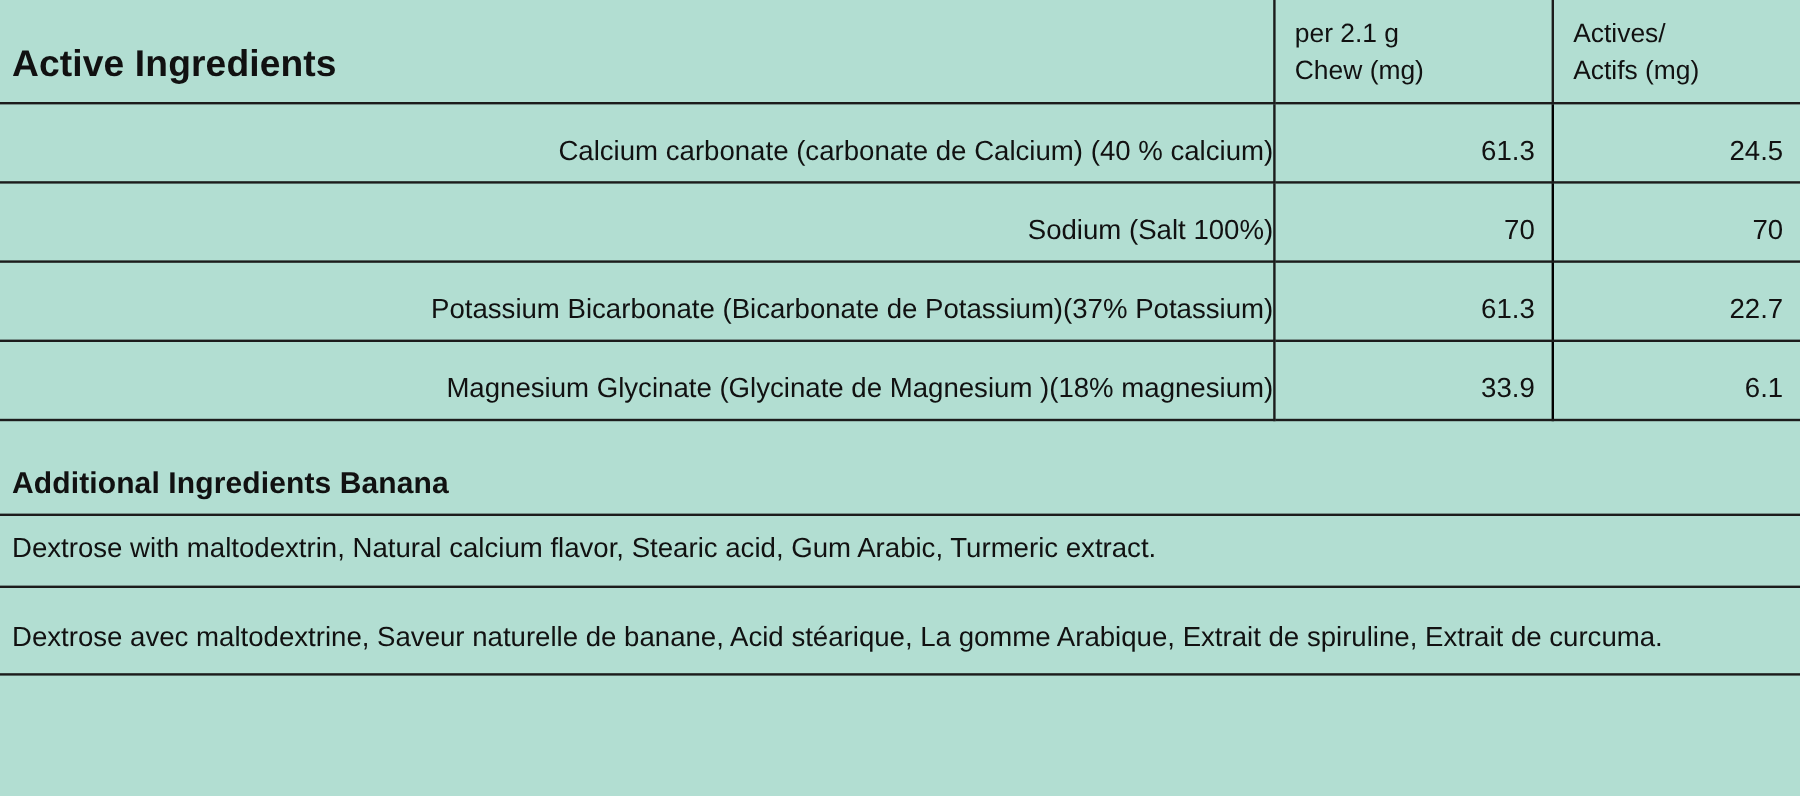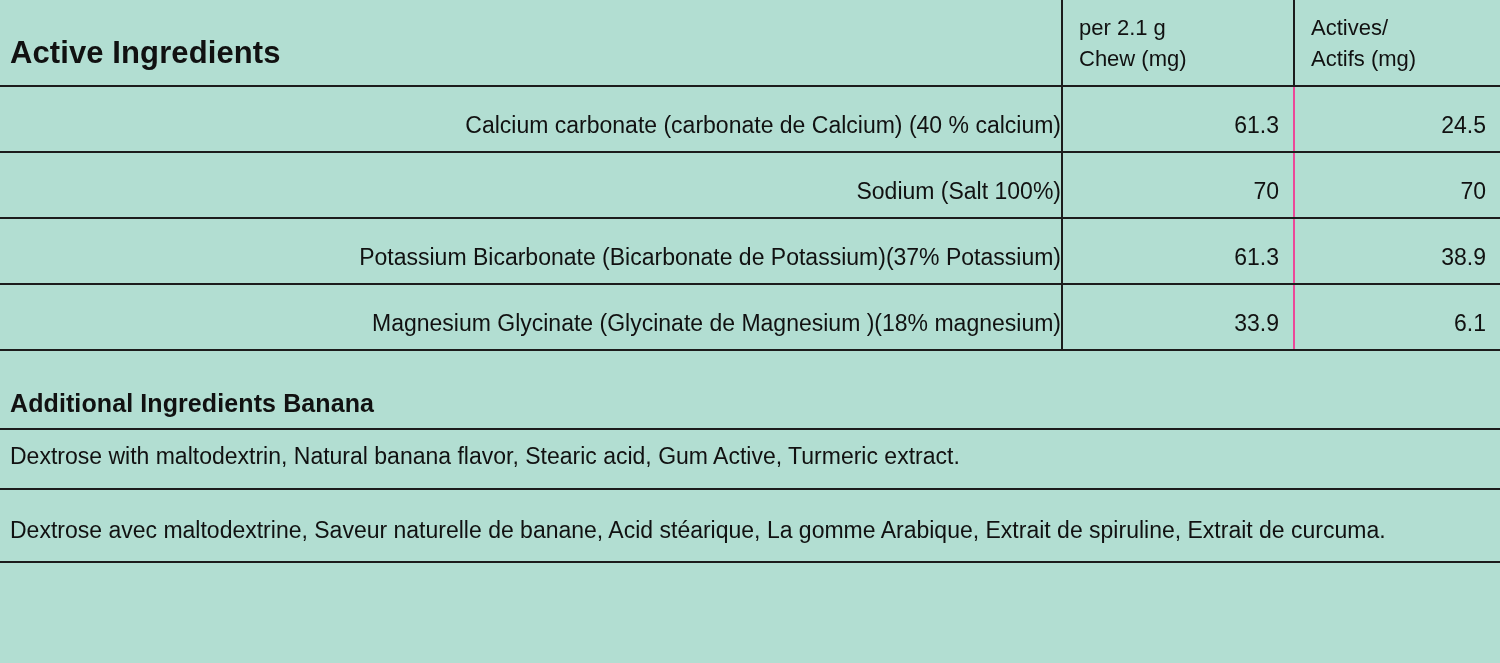--- a/index.html
+++ b/index.html
@@ -73,21 +73,21 @@
     white-space: nowrap;
   }
   table.ingredients td.num {
     text-align: right;
     font-size: 23px;
     padding: 14px 14px 12px 0;
     height: 66px;
     box-sizing: border-box;
   }
   table.ingredients td.num.with-right {
-    border-right: 2px solid #ec4899;
+    border-right: 2px solid #000000;
   }
   table.ingredients tr.last td {
     border-bottom: 2px solid #1c1c1c;
   }
 
   
   .additional {
     margin-top: 38px;
     width: 1500px;
   }
@@ -142,32 +142,32 @@
         <td class="num">24.5</td>
       </tr>
       <tr>
         <td class="name">Sodium (Salt 100%)</td>
         <td class="num with-right">70</td>
         <td class="num">70</td>
       </tr>
       <tr>
         <td class="name">Potassium Bicarbonate (Bicarbonate de Potassium)(37% Potassium)</td>
         <td class="num with-right">61.3</td>
-        <td class="num">38.9</td>
+        <td class="num">22.7</td>
       </tr>
       <tr class="last">
         <td class="name">Magnesium Glycinate (Glycinate de Magnesium )(18% magnesium)</td>
         <td class="num with-right">33.9</td>
         <td class="num">6.1</td>
       </tr>
     </tbody>
   </table>
 
   <div class="additional">
     <h2>Additional Ingredients Banana</h2>
     <div class="rule"></div>
-    <div class="addl-line en">Dextrose with maltodextrin, Natural banana flavor, Stearic acid, Gum Active, Turmeric extract.</div>
+    <div class="addl-line en">Dextrose with maltodextrin, Natural calcium flavor, Stearic acid, Gum Arabic, Turmeric extract.</div>
     <div class="rule"></div>
     <div class="addl-line fr">Dextrose avec maltodextrine, Saveur naturelle de banane, Acid stéarique, La gomme Arabique, Extrait de spiruline, Extrait de curcuma.</div>
     <div class="rule"></div>
   </div>
 
 </div>
 
 </body></html>

